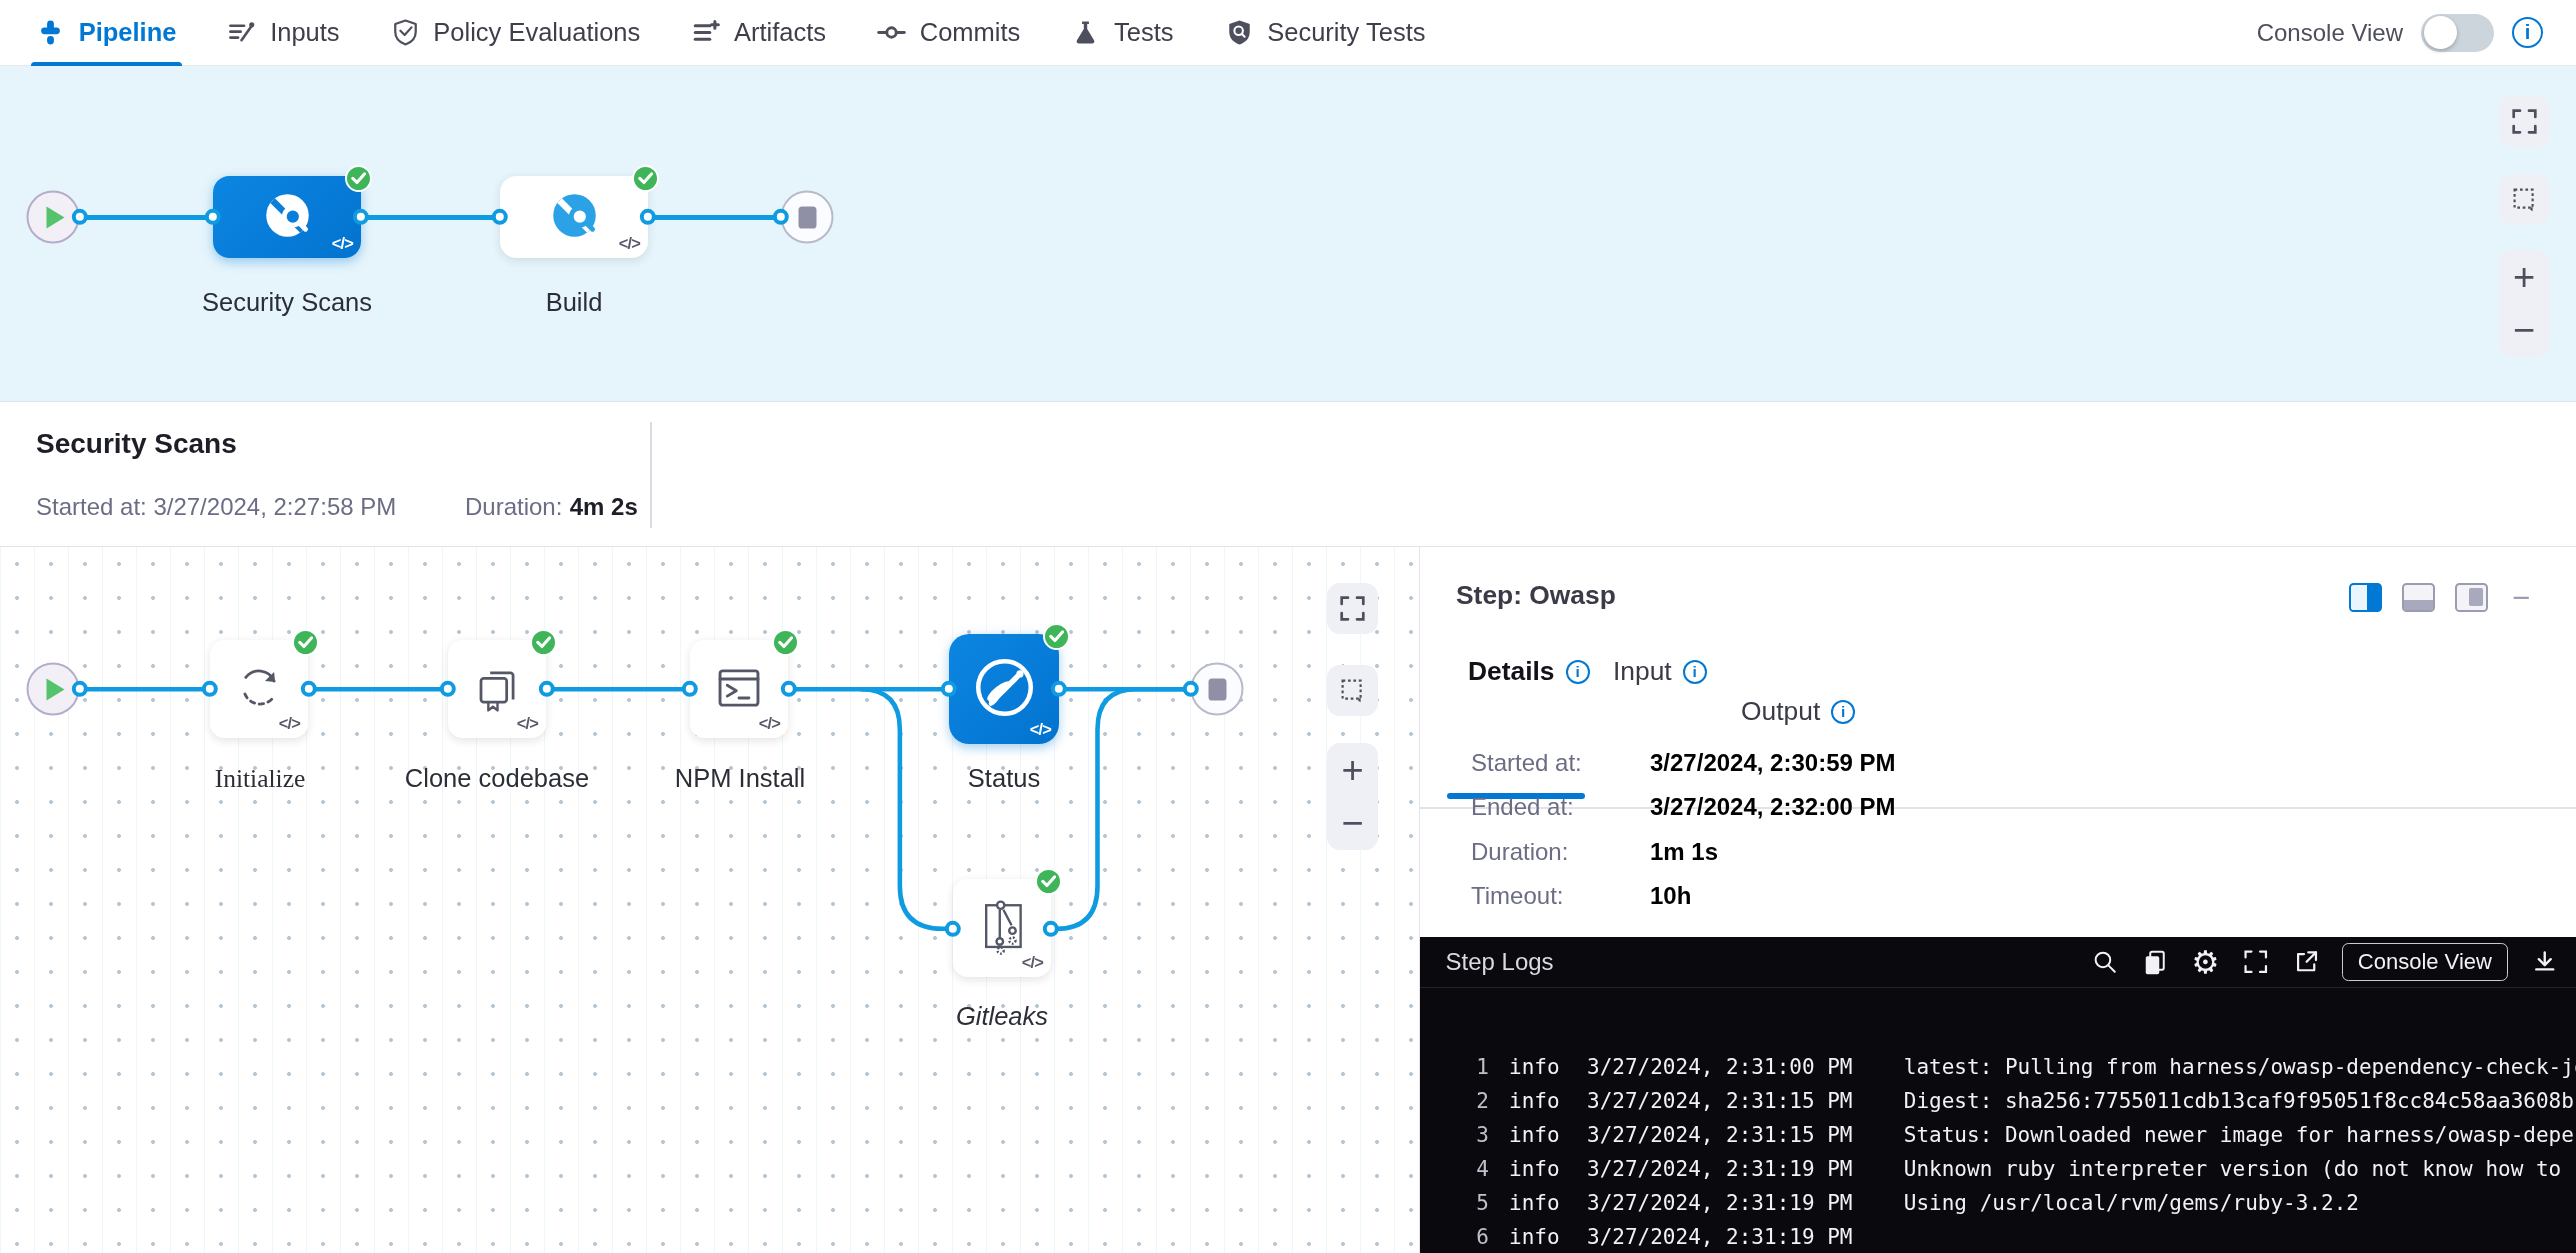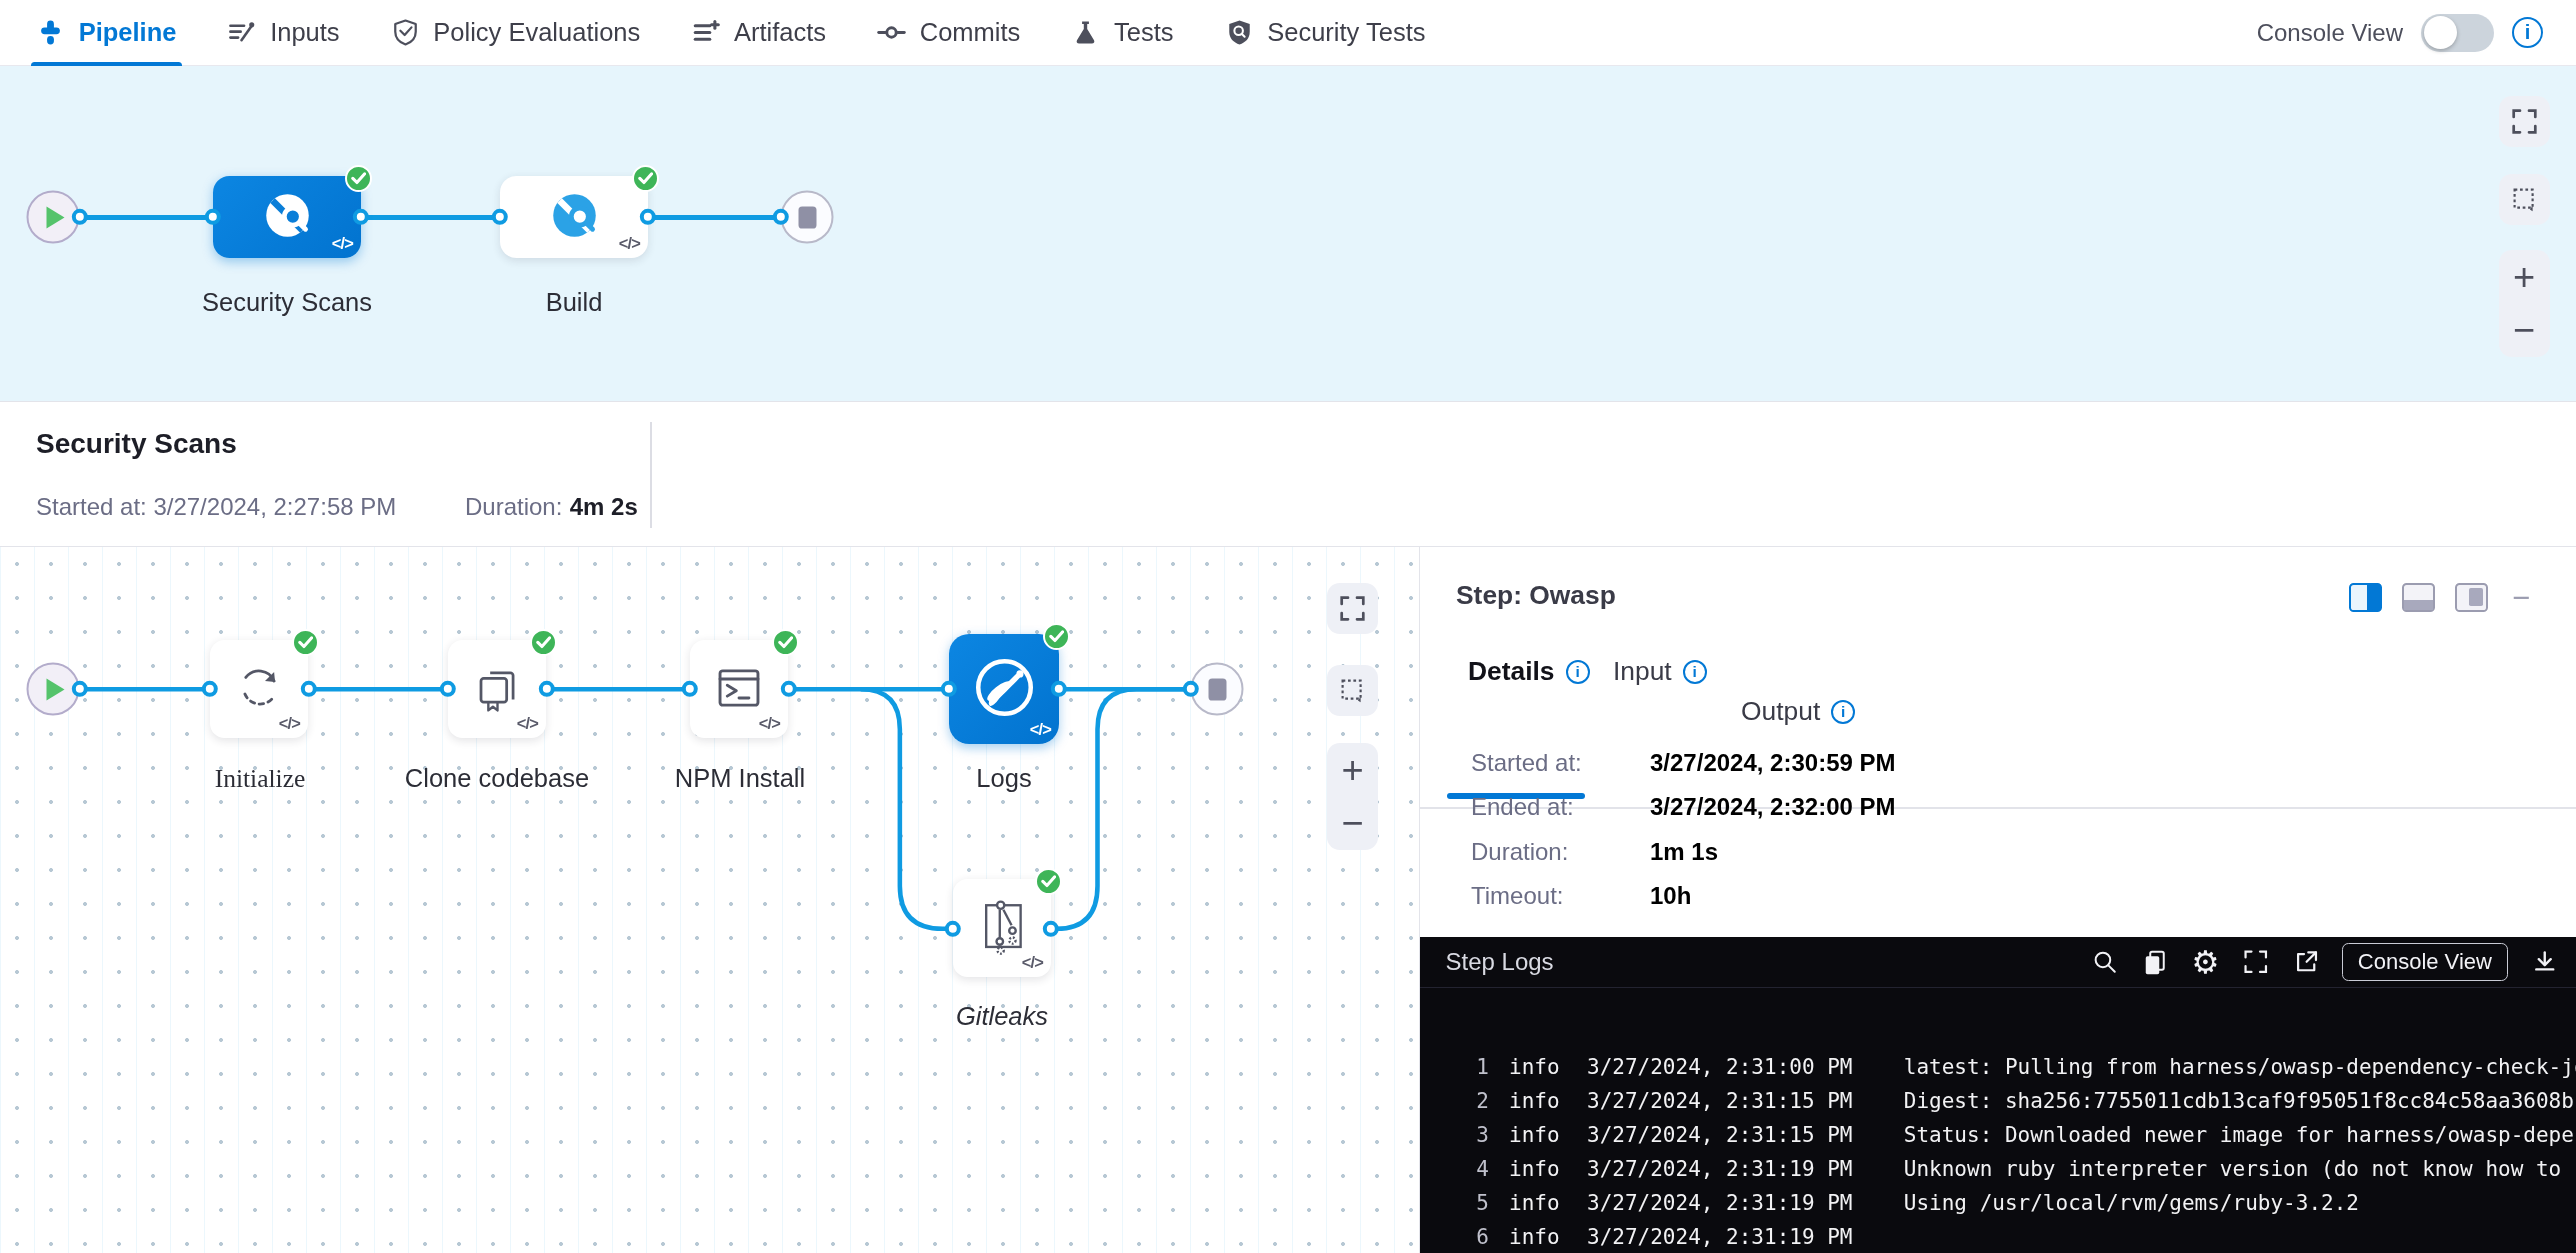--- a/index.html
+++ b/index.html
@@ -403,21 +403,21 @@
       <div class="handle" style="left:1051px; top:382px;"></div>
 
       <div class="handle" style="left:1191px; top:142px;"></div>
       <div class="node-circle node-end" style="left:1217px; top:142px;">
         <div class="stop-sq"></div>
       </div>
 
       <div class="node-label" style="left:260px; top:217px;font-family:Liberation Serif, serif;">Initialize</div>
       <div class="node-label" style="left:497px; top:217px;">Clone codebase</div>
       <div class="node-label" style="left:740px; top:217px;">NPM Install</div>
-      <div class="node-label" style="left:1004px; top:217px;">Logs</div>
+      <div class="node-label" style="left:1004px; top:217px;">Status</div>
       <div class="node-label" style="left:1002px; top:455px;font-style:italic;">Gitleaks</div>
 
       <div class="gctrl" style="left:1327px; top:36px;">
         <svg width="27" height="27" viewBox="0 0 30 30" stroke="#4d4f5c" stroke-width="3" fill="none" stroke-linecap="round">
           <polyline points="3,10 3,3 10,3"></polyline>
             <polyline points="20,3 27,3 27,10"></polyline>
           <polyline points="27,20 27,27 20,27"></polyline>
             <polyline points="10,27 3,27 3,20"></polyline>
           </svg>
       </div>

